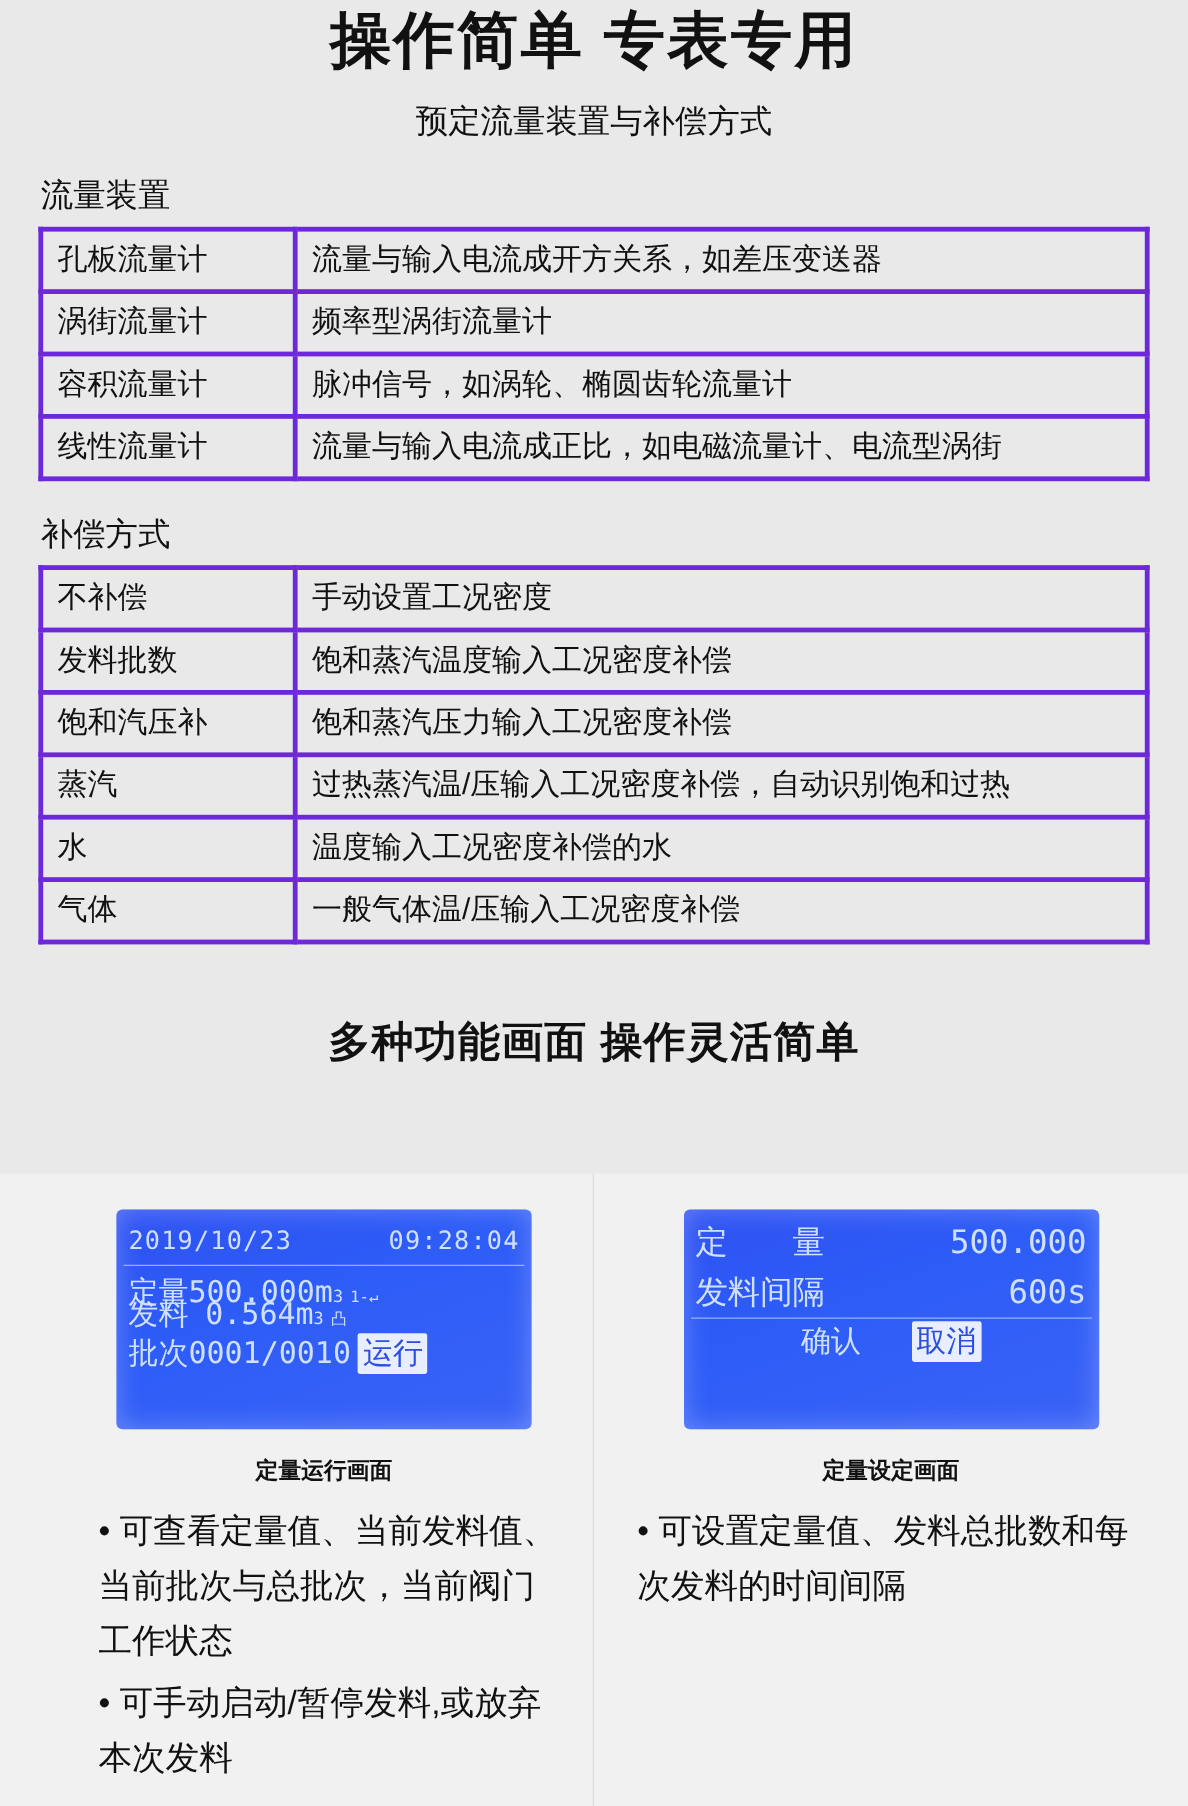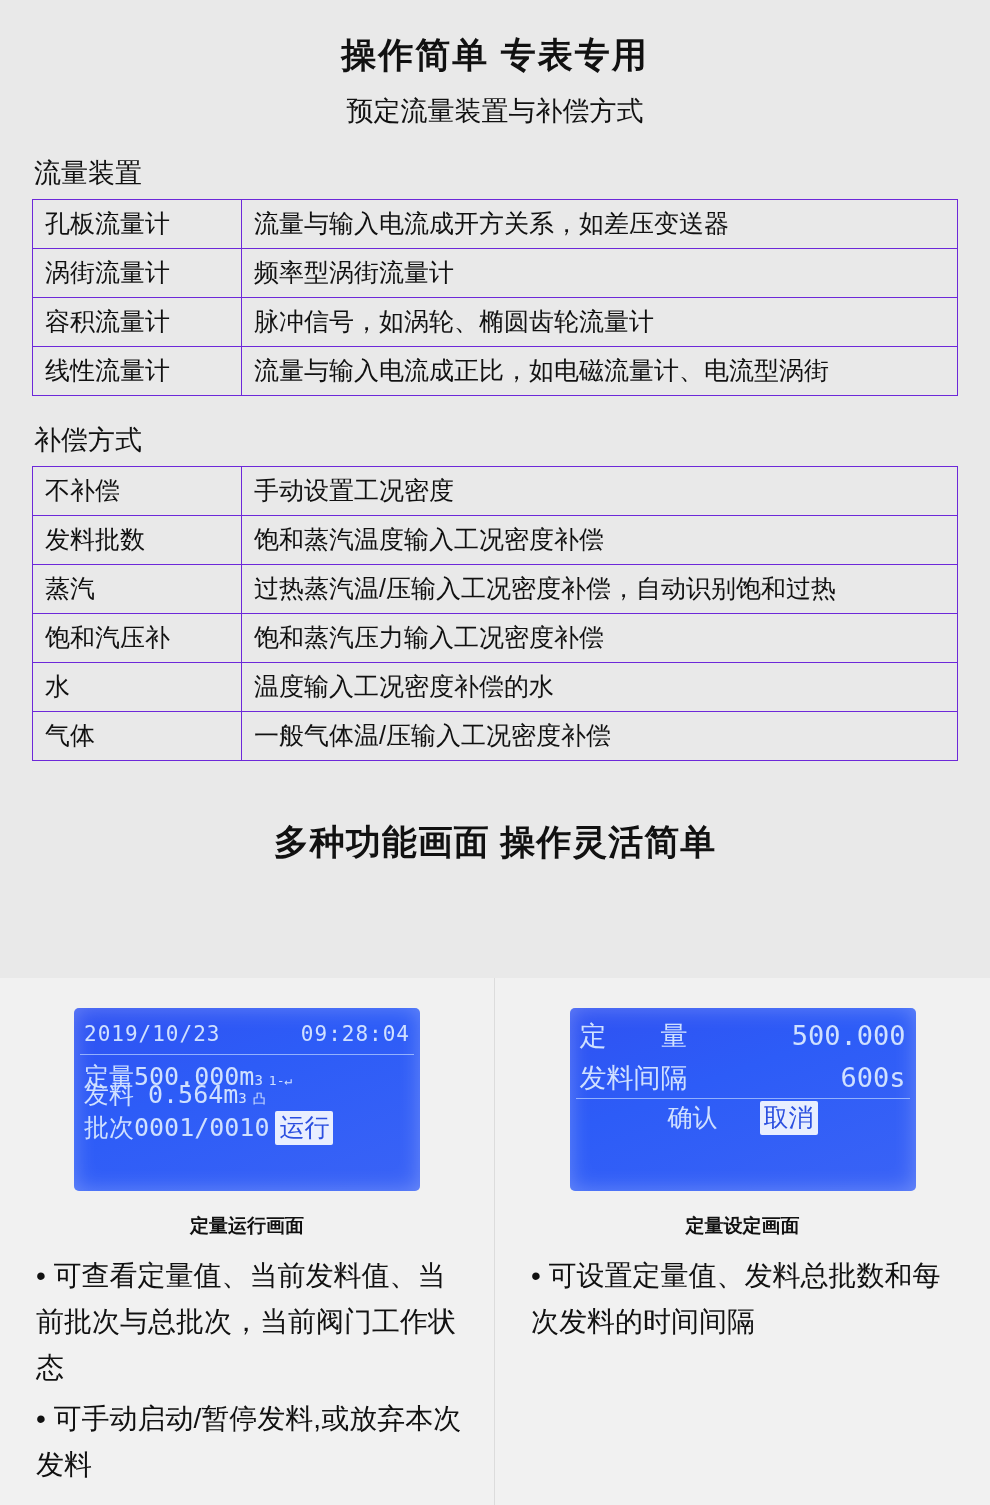--- a/index.html
+++ b/index.html
@@ -18,24 +18,23 @@
   .page {
     width: 990px;
     height: 1505px;
     position: relative;
     background: #e9e9e9;
   }
 
   
   .main-title {
     text-align: center;
-    font-size: 35px;
+    font-size: 51px;
     font-weight: bold;
     letter-spacing: 2px;
-    padding-top: 32px;
     color: #111;
   }
   .sub-title {
     text-align: center;
     font-size: 27px;
     margin-top: 14px;
     color: #111;
   }
 
   .section-label {
@@ -45,21 +44,21 @@
   }
 
   
   table.spec {
     border-collapse: collapse;
     margin: 0 auto;
     width: 926px;
     background: #e9e9e9;
   }
   table.spec td {
-    border: 1px solid #6d28d9;
+    border: 4px solid #6d28d9;
     font-size: 25px;
     padding: 8px 10px 10px 12px;
     vertical-align: middle;
     line-height: 1.2;
     color: #111;
   }
   table.spec td.key {
     width: 186px;
     white-space: nowrap;
   }
@@ -84,21 +83,21 @@
     height: 527px;
     background: #f1f1f1;
     display: flex;
   }
   .col {
     width: 495px;
     position: relative;
     box-sizing: border-box;
     padding-top: 30px;
   }
-  .col.left { border-right: 1px solid #dcdcdc; }
+  .col.left { border-right: 1px solid #dcdcdc; padding-left: 46px; }
 
   
   .lcd {
     width: 346px;
     height: 183px;
     margin: 0 auto;
     border-radius: 5px;
     background: linear-gradient(160deg, #2f52f2 0%, #2d5cf7 40%, #3a63f6 100%);
     box-shadow: inset 0 0 22px rgba(255,255,255,0.28);
     font-family: "DejaVu Sans Mono", monospace;
@@ -188,26 +187,26 @@
     <tbody>
       <tr>
         <td class="key">不补偿</td>
         <td>手动设置工况密度</td>
       </tr>
       <tr>
         <td class="key">发料批数</td>
         <td>饱和蒸汽温度输入工况密度补偿</td>
       </tr>
       <tr>
+        <td class="key">饱和汽压补</td>
+        <td>饱和蒸汽压力输入工况密度补偿</td>
+      </tr>
+      <tr>
         <td class="key">蒸汽</td>
         <td>过热蒸汽温/压输入工况密度补偿，自动识别饱和过热</td>
-      </tr>
-      <tr>
-        <td class="key">饱和汽压补</td>
-        <td>饱和蒸汽压力输入工况密度补偿</td>
       </tr>
       <tr>
         <td class="key">水</td>
         <td>温度输入工况密度补偿的水</td>
       </tr>
       <tr>
         <td class="key">气体</td>
         <td>一般气体温/压输入工况密度补偿</td>
       </tr>
     </tbody>

